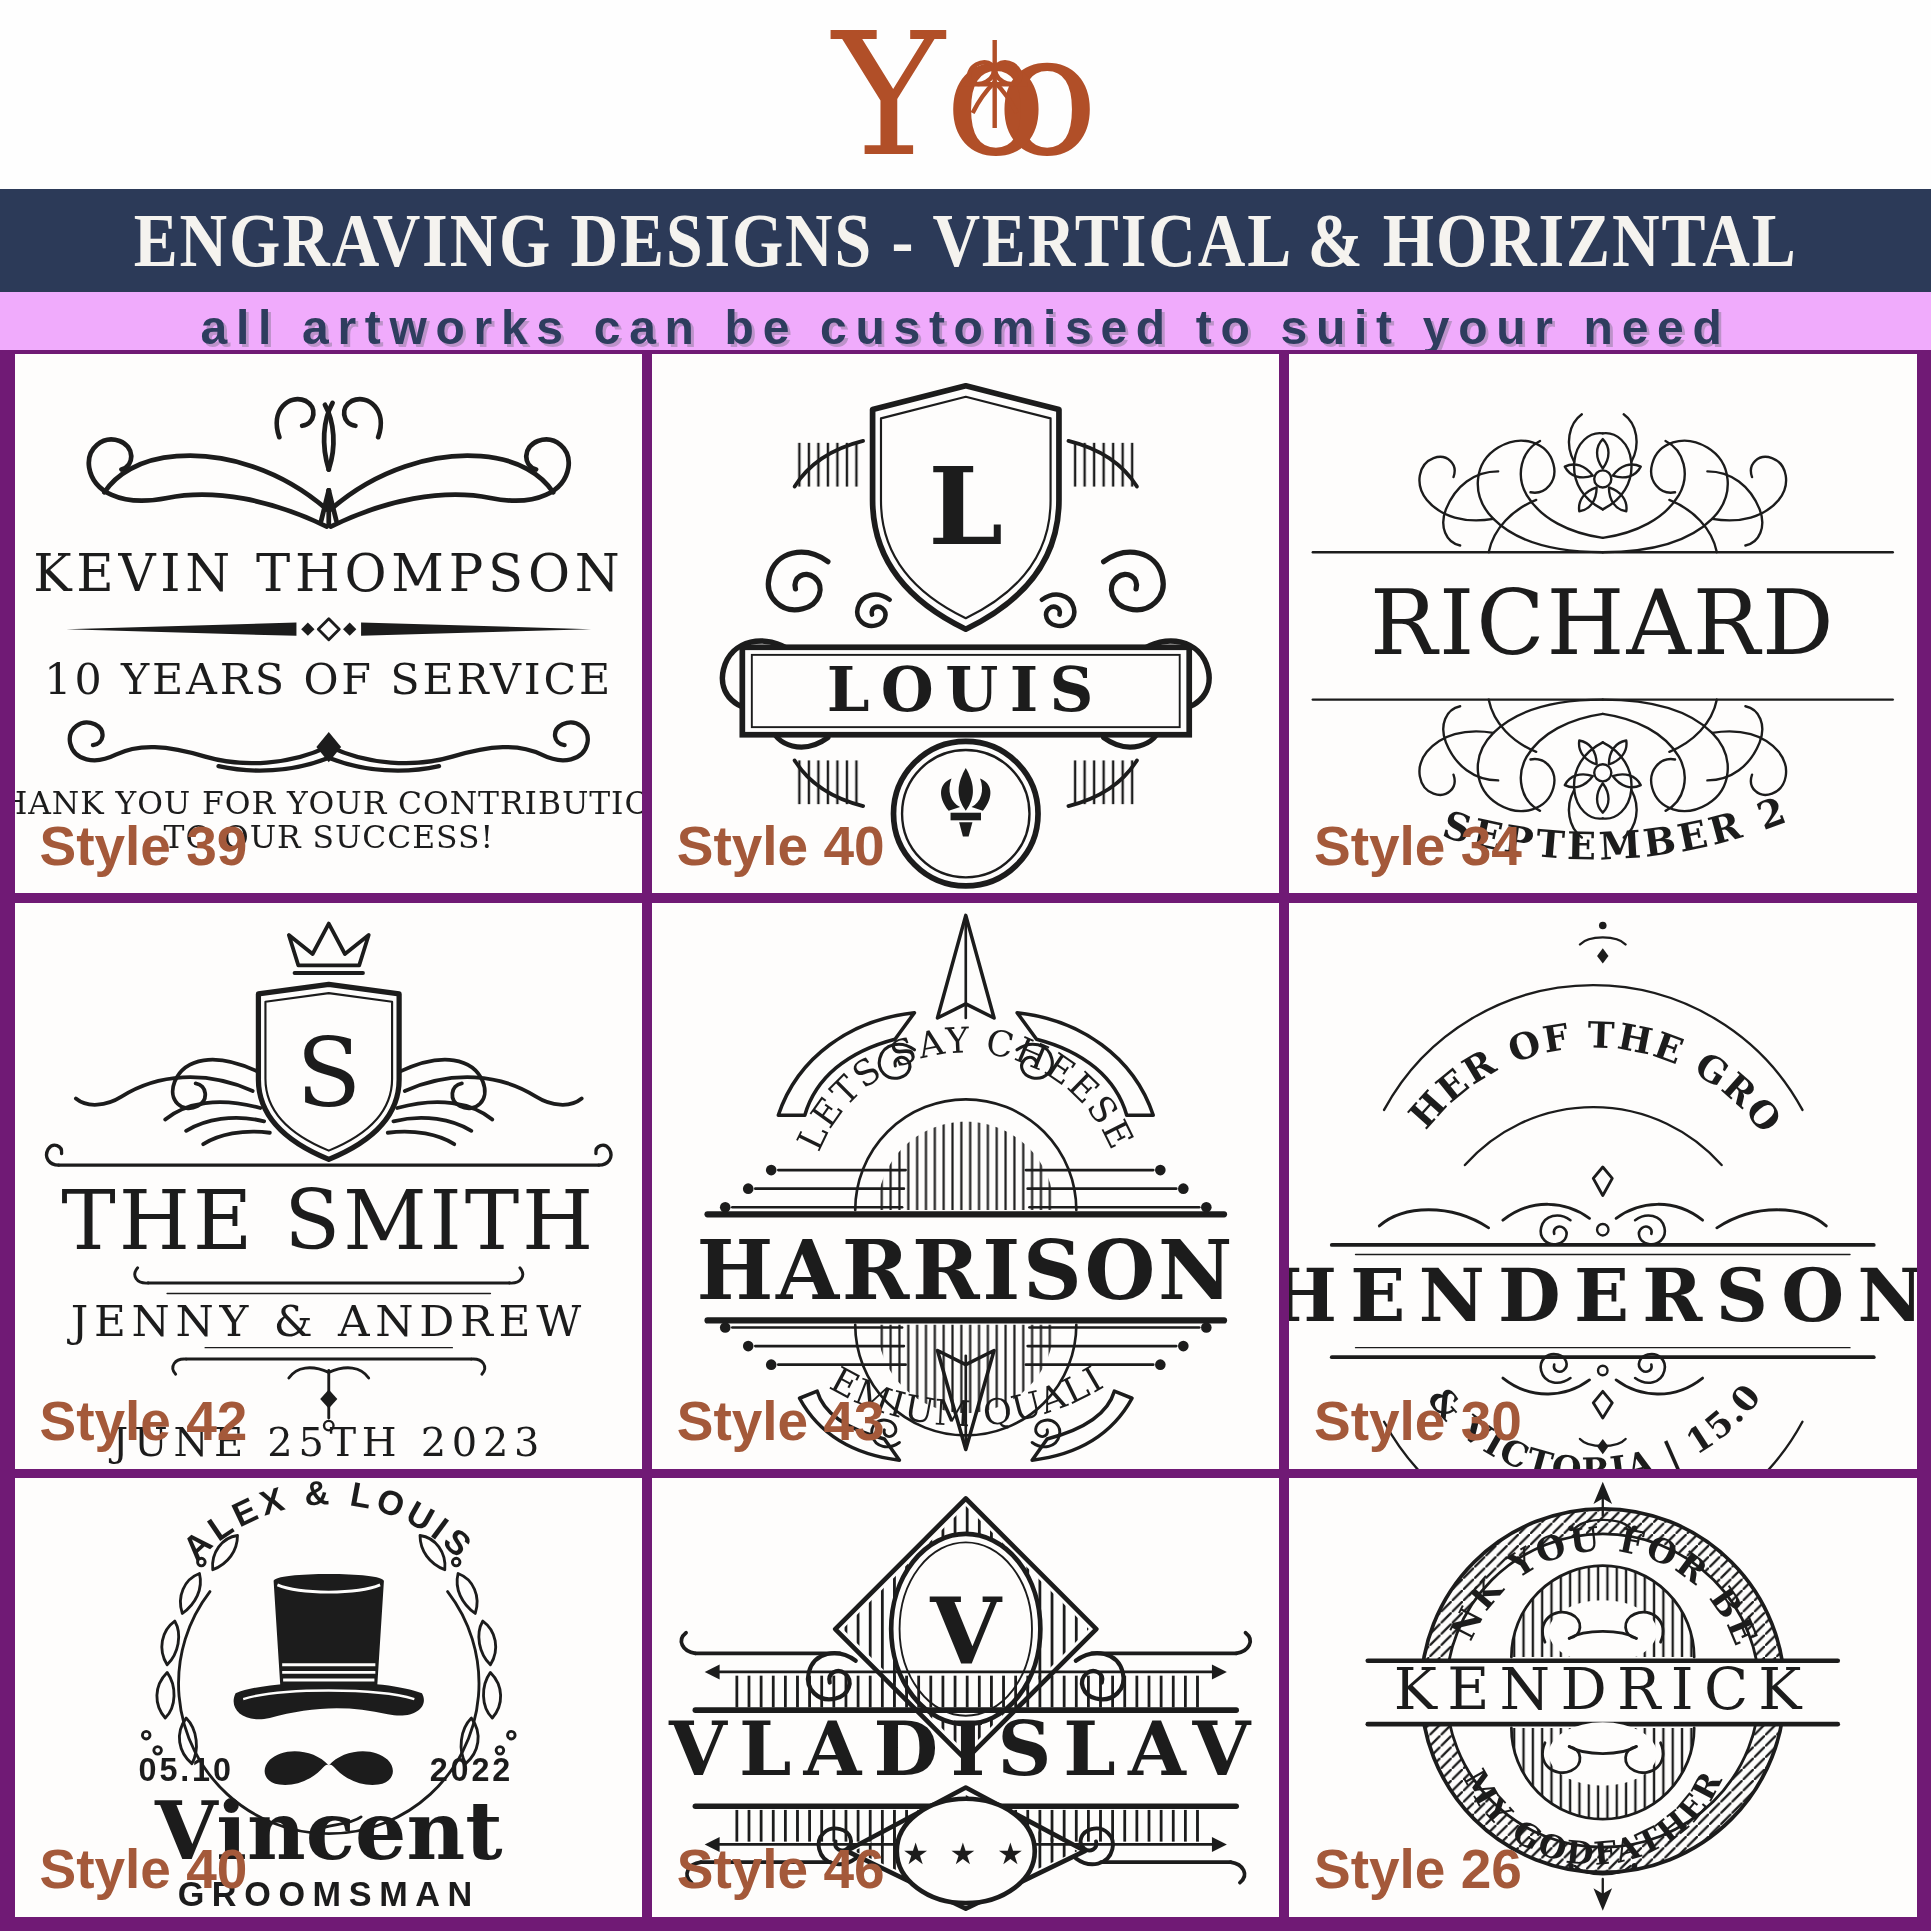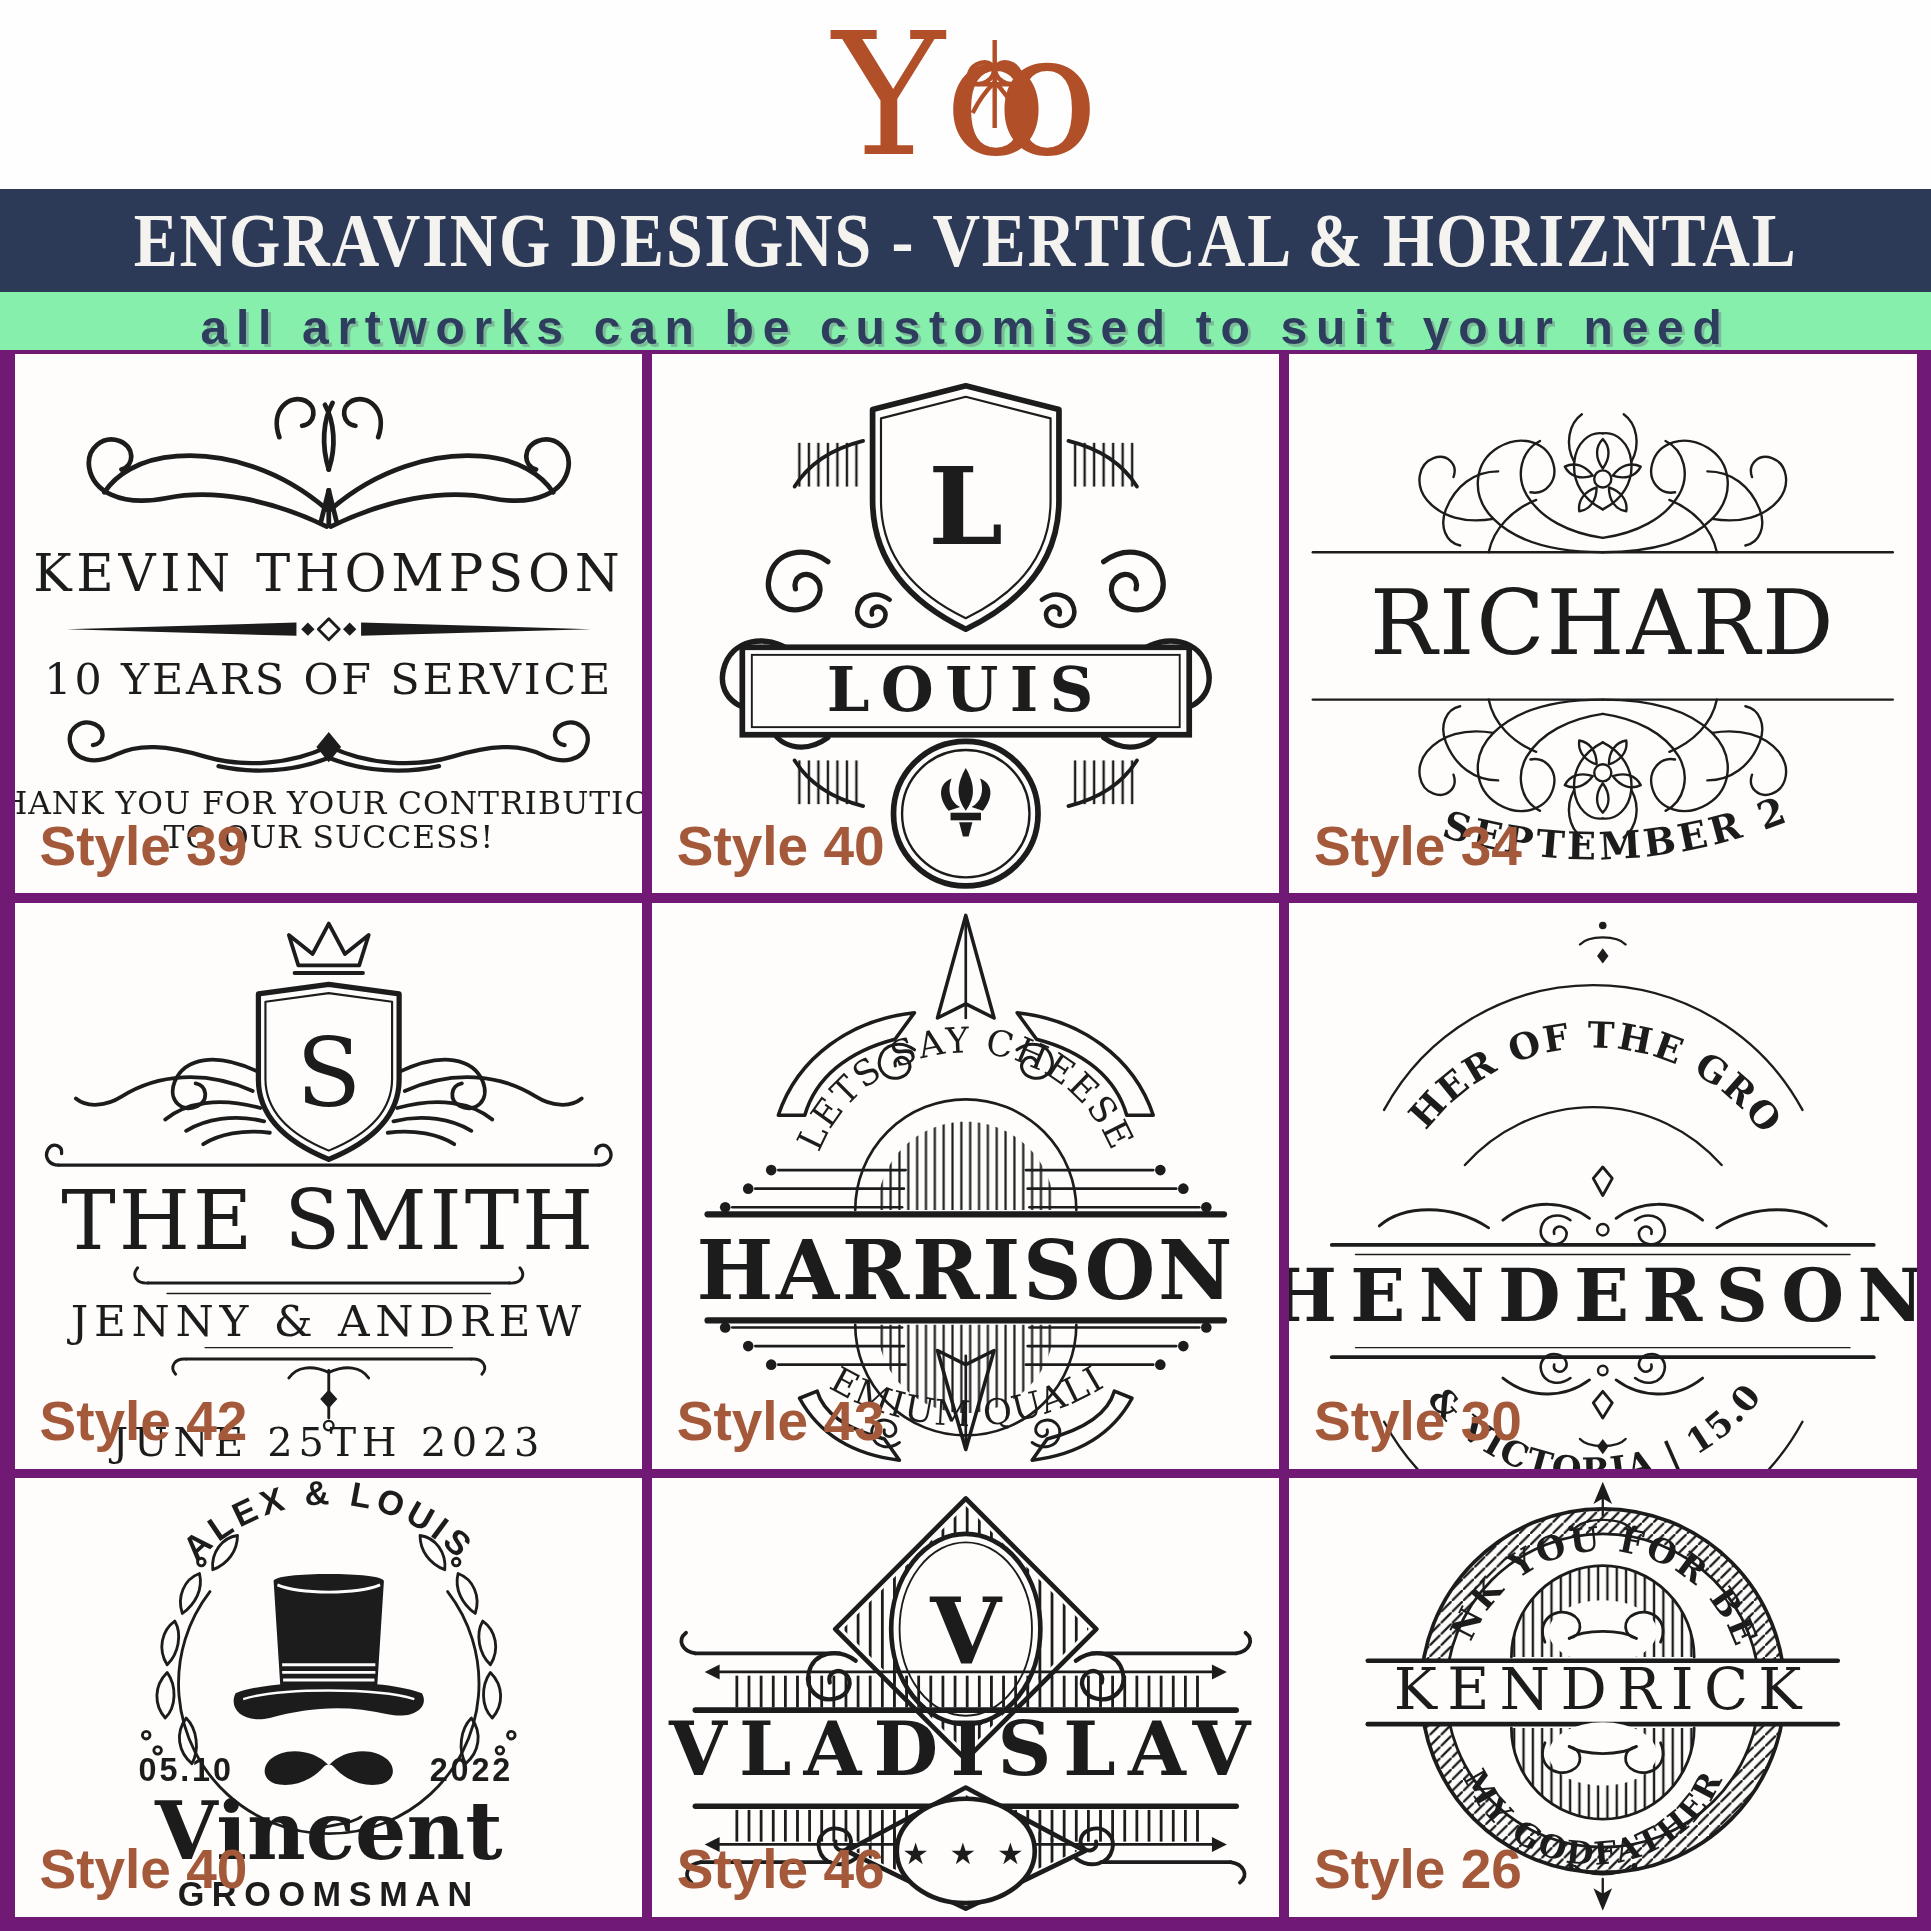--- a/index.html
+++ b/index.html
@@ -13,21 +13,21 @@
   .logo .o1{position:relative;display:inline-block;}
   .logo .o2{margin-left:-0.30em;}
   .logo .bow{position:absolute;left:0.085em;top:0.18em;width:0.42em;height:0.52em;}
   
   .banner{height:103px;background:#2c3a58;display:flex;align-items:center;justify-content:center;}
   .banner span{
     font-family:"Liberation Serif","DejaVu Serif",serif;font-size:68px;font-weight:600;
     color:#f5f3ef;letter-spacing:1.9px;transform:scaleY(1.12) scaleX(0.97);white-space:nowrap;
   }
   
-  .tagline{height:71px;background:#86efac;display:flex;align-items:center;justify-content:center;}
+  .tagline{height:71px;background:#f0abfc;display:flex;align-items:center;justify-content:center;}
   .tagline span{
     font-size:48px;font-weight:bold;color:#2e3d5e;letter-spacing:8.7px;white-space:nowrap;
     text-shadow:2.9px 2.9px 0 rgba(110,110,125,0.40);
   }
   
   .grid{
     position:absolute;left:0;right:0;top:350px;bottom:0;background:#701a75;
     box-sizing:border-box;padding:3.9px 14.5px 14.5px 14.5px;
     display:grid;grid-template-columns:1fr 1fr 1fr;grid-template-rows:539px 566px 1fr;gap:9.7px;
   }

